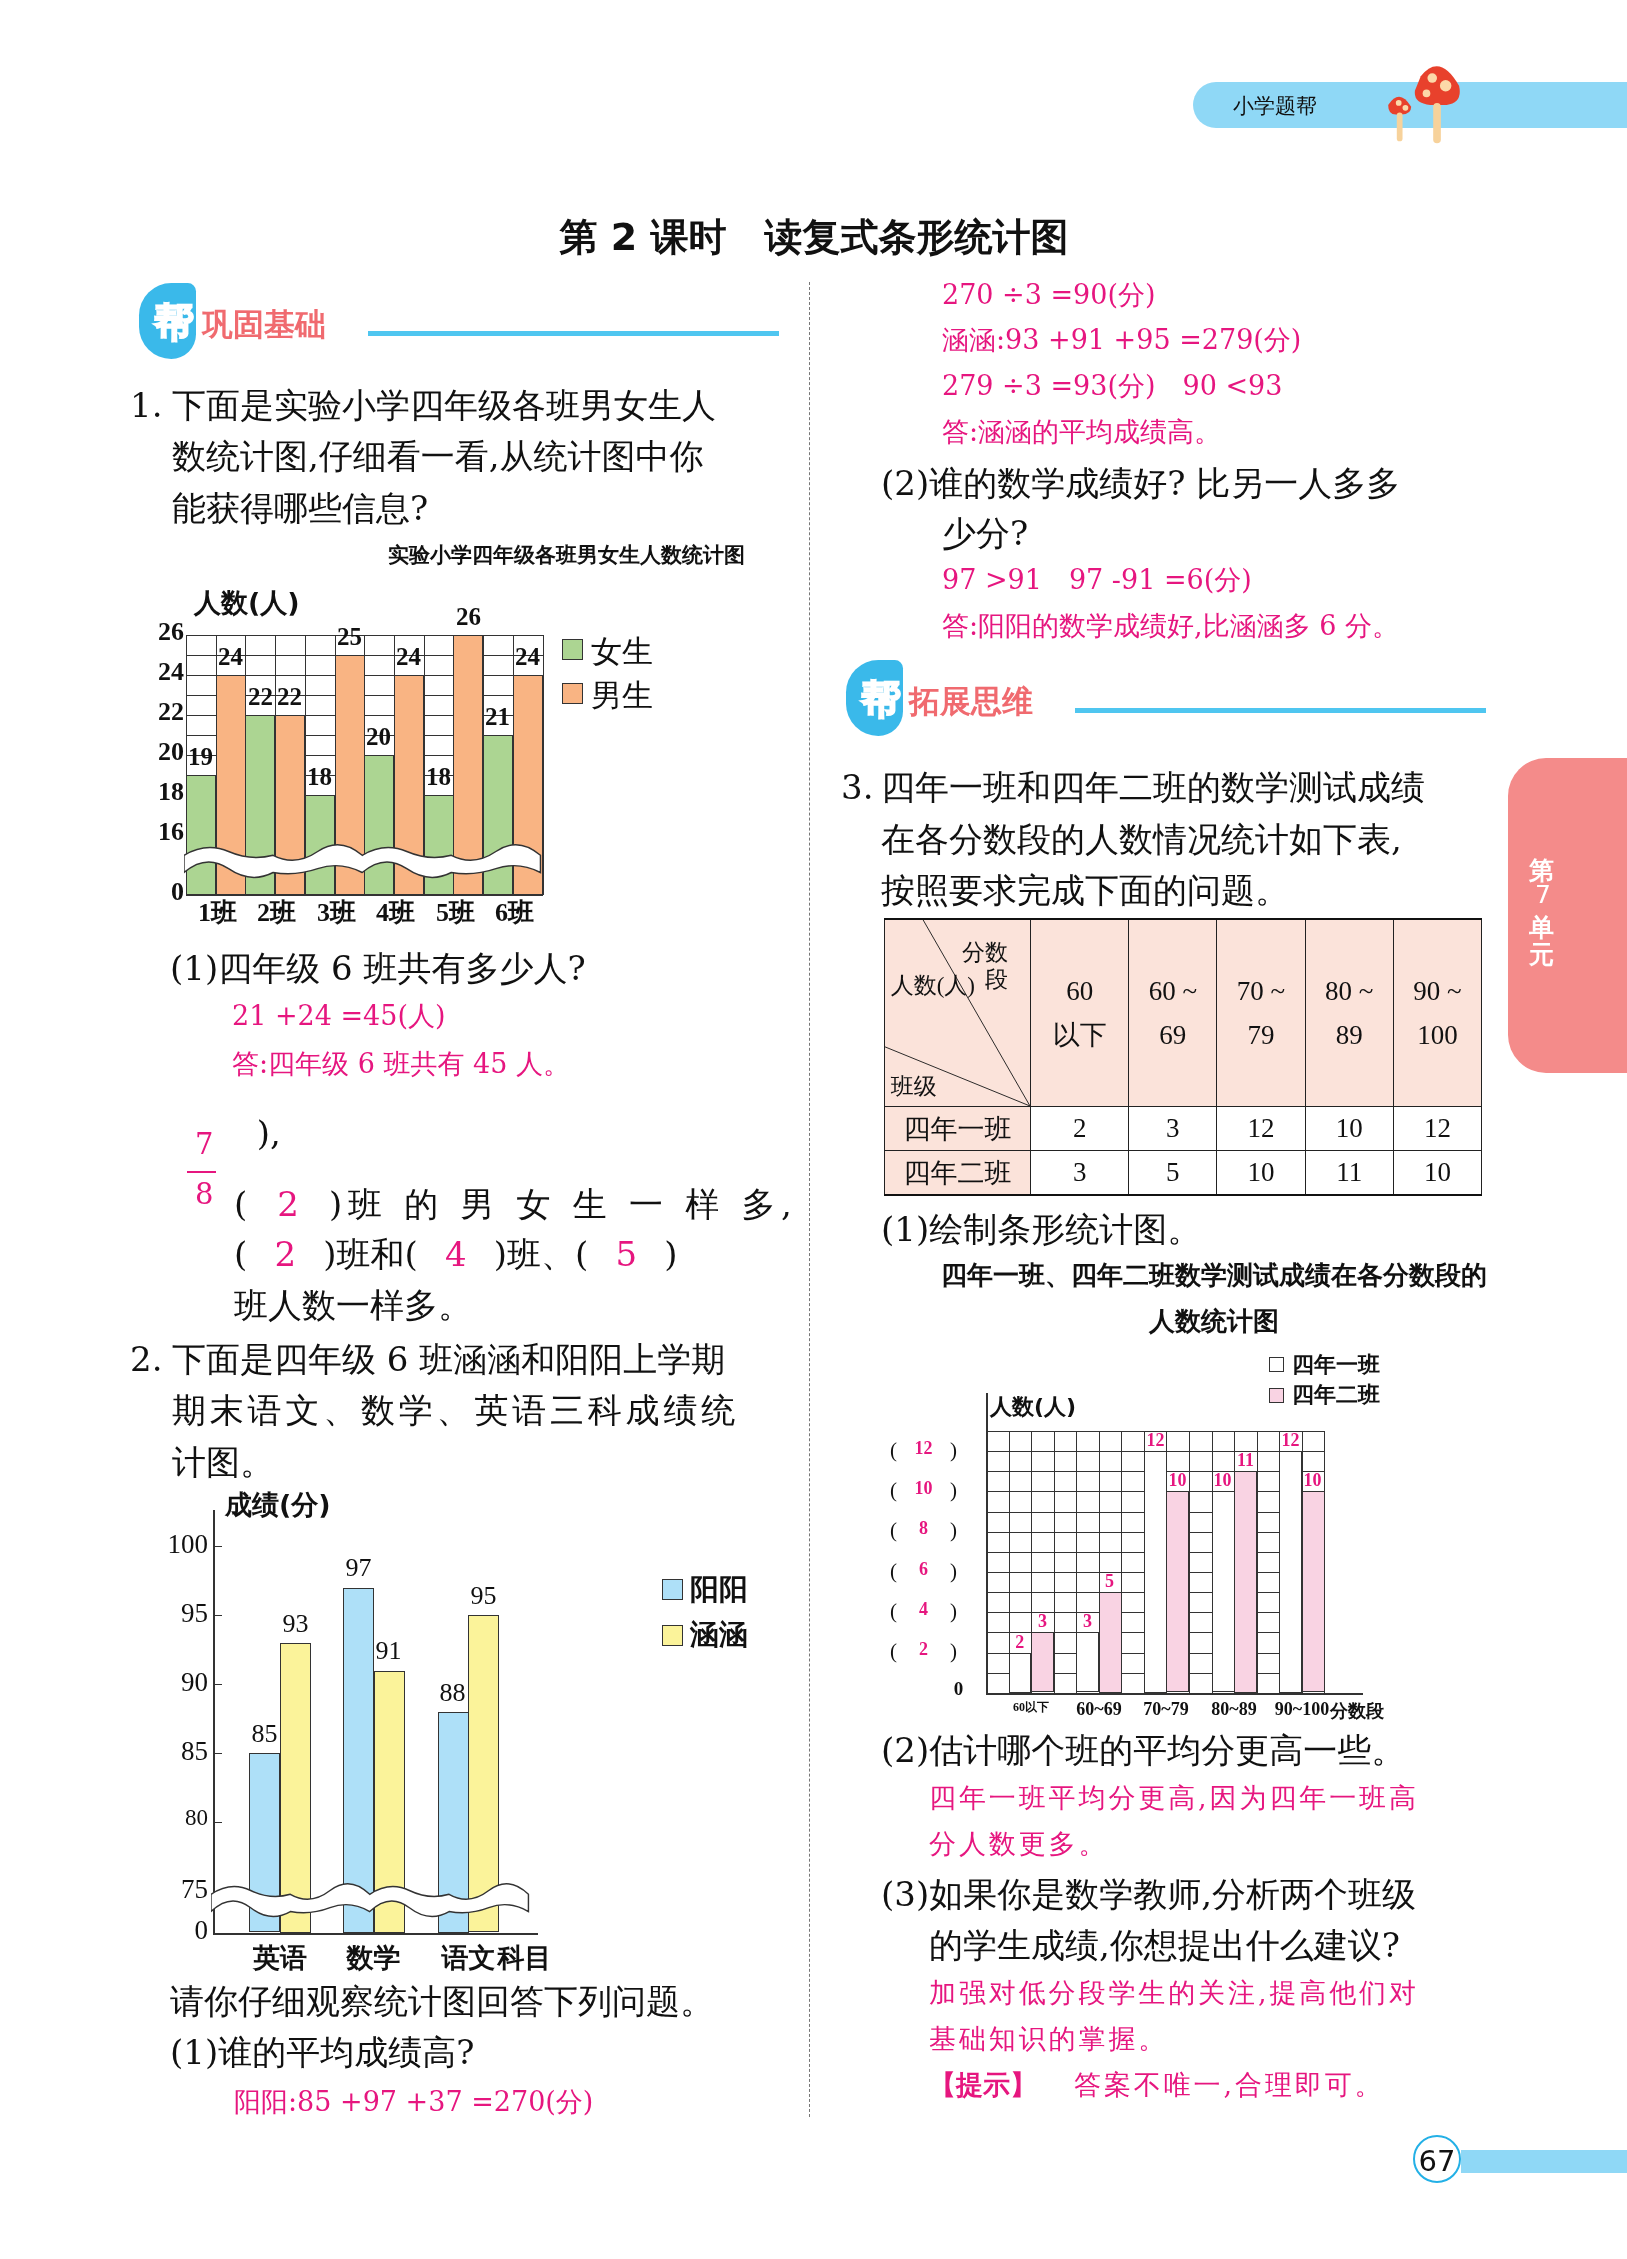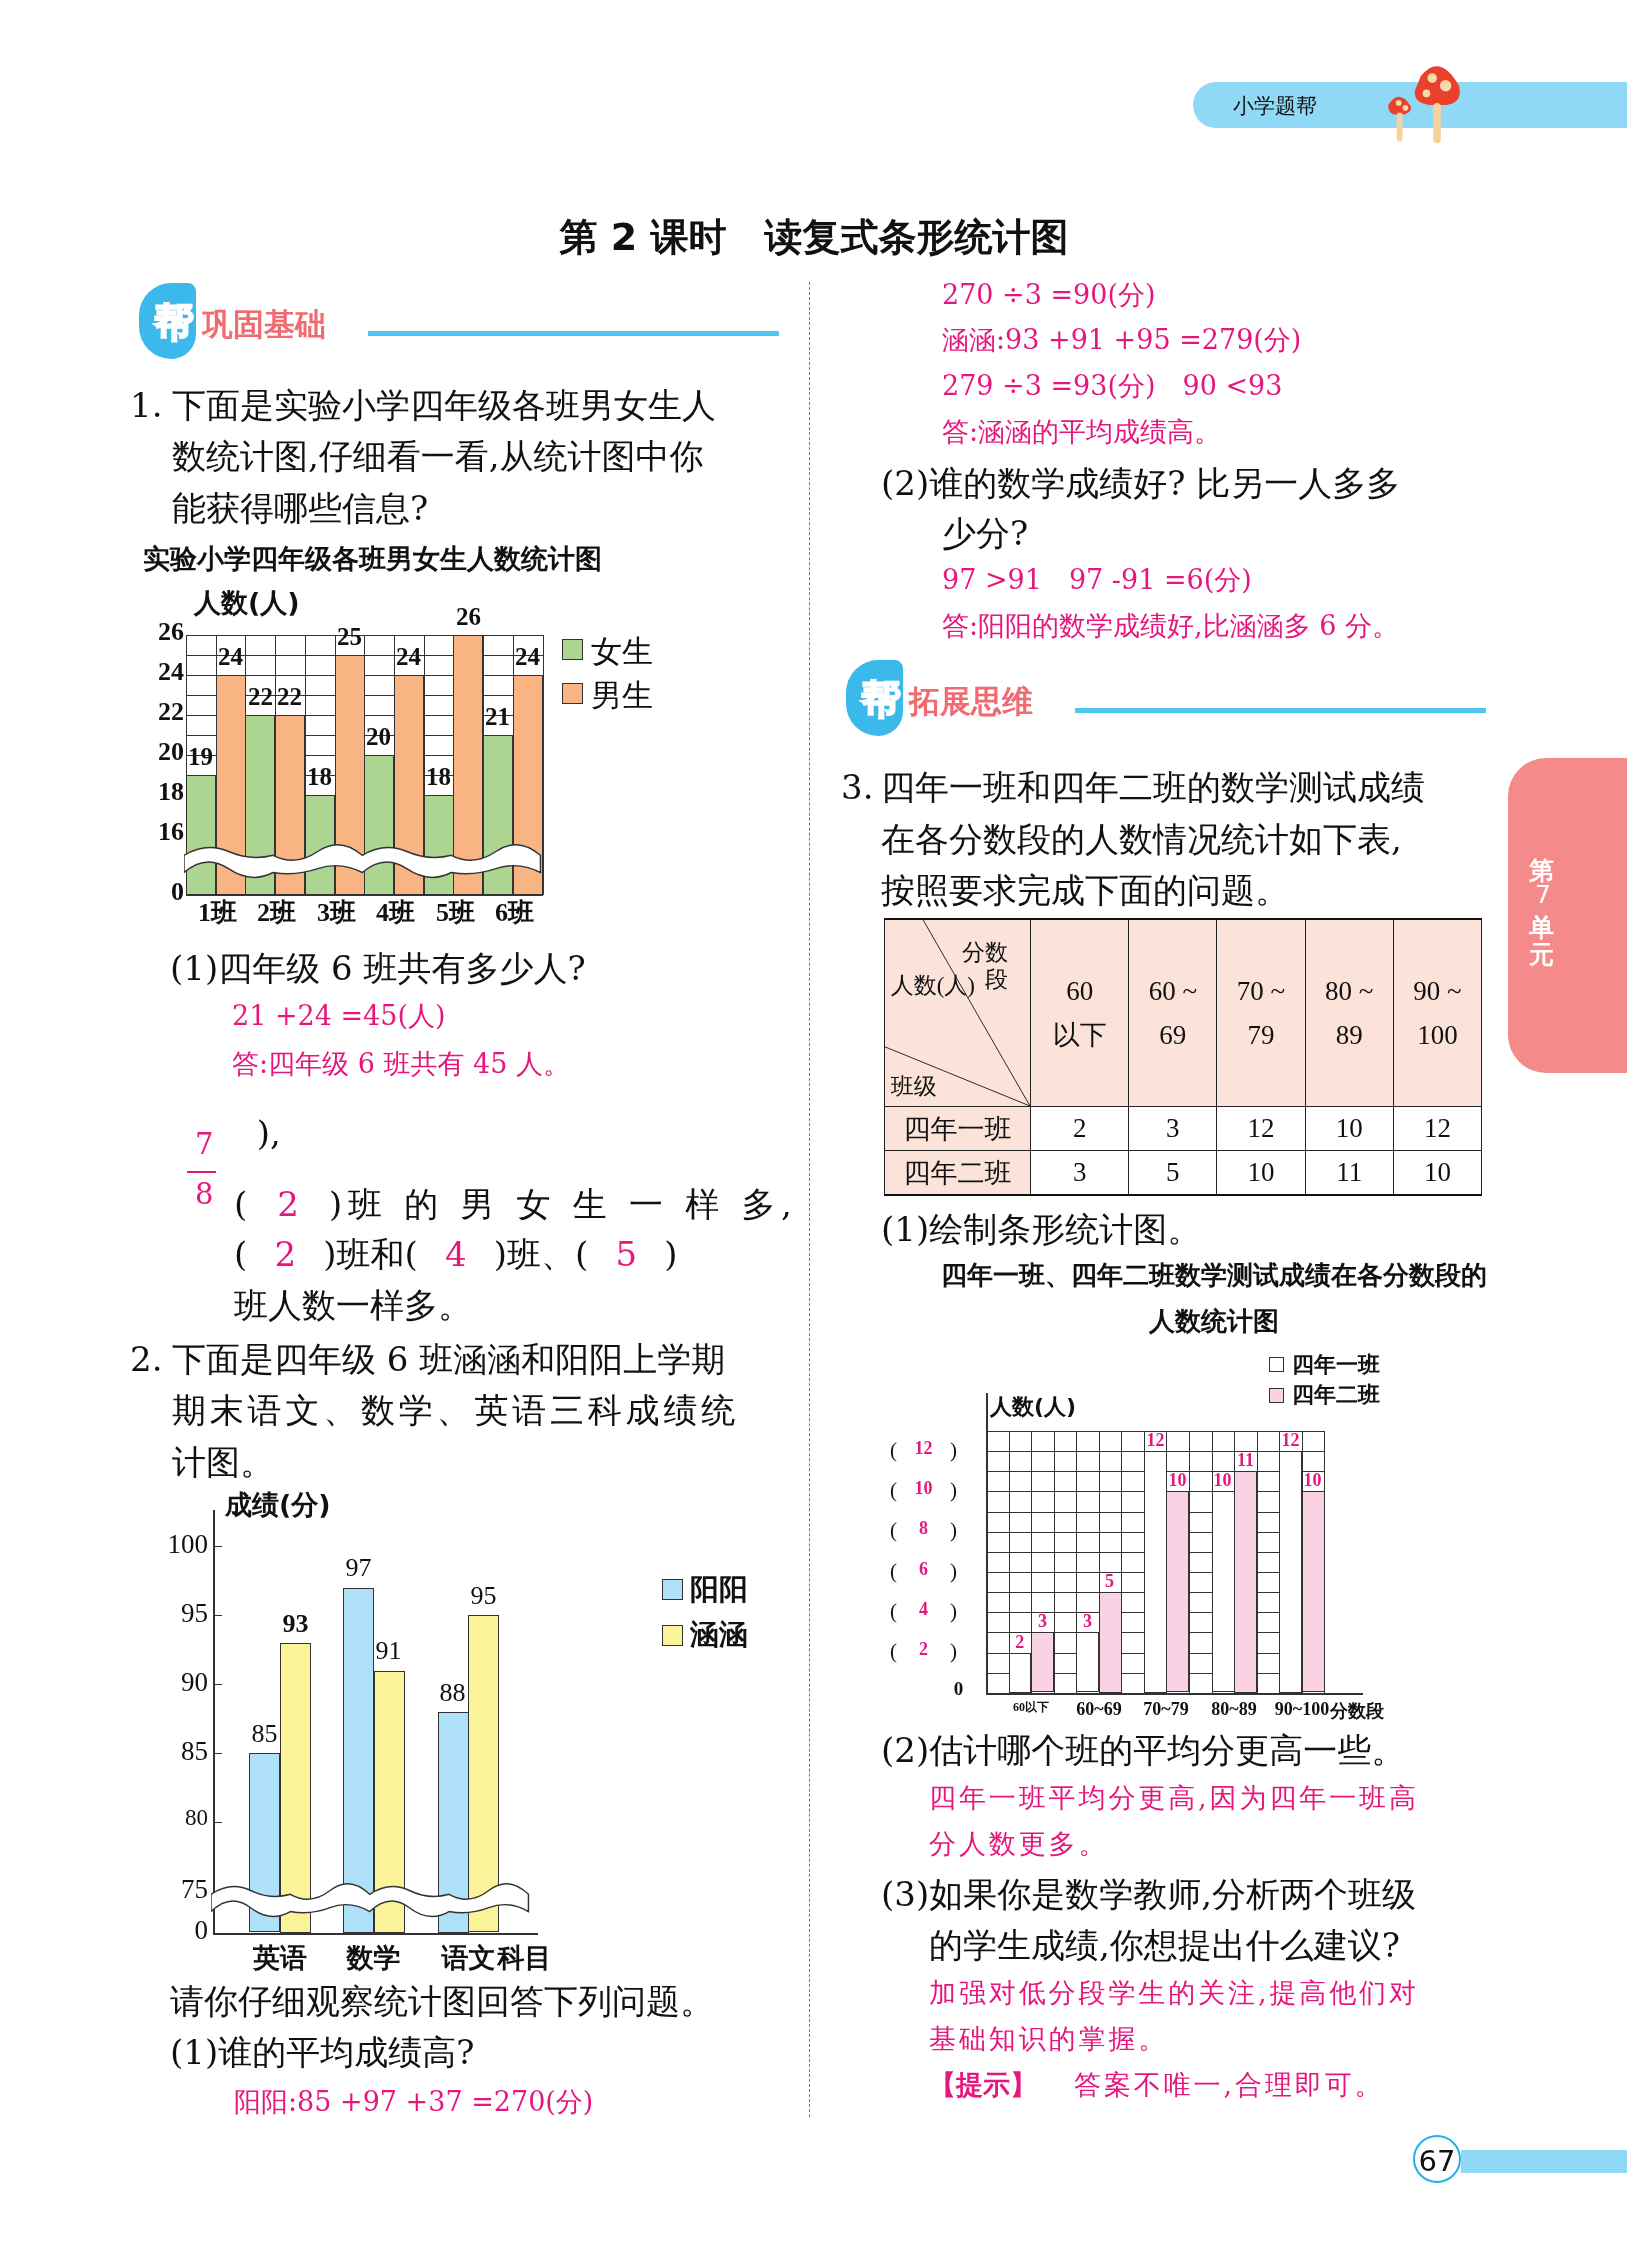--- a/index.html
+++ b/index.html
@@ -81,21 +81,21 @@
   <div class="line" style="left:229px;width:411px;"></div>
 </div>
 
 <div class="abs divider"></div>
 
 <div class="abs q" style="left:130px;top:379px;">1.</div>
 <div class="abs q" style="left:172px;top:379px;">下面是实验小学四年级各班男女生人</div>
 <div class="abs q" style="left:172px;top:430px;">数统计图,仔细看一看,从统计图中你</div>
 <div class="abs q" style="left:172px;top:482px;">能获得哪些信息?</div>
 
-<div class="abs sans" style="left:143px;top:541px;width:602px;text-align:left;font-size:27px;font-weight:bold;">实验小学四年级各班男女生人数统计图</div>
+<div class="abs sans" style="left:143px;top:541px;width:602px;text-align:right;font-size:21px;font-weight:bold;">实验小学四年级各班男女生人数统计图</div>
 <div class="abs sans" style="left:194px;top:585px;font-size:27px;font-weight:bold;">人数(人)</div>
 <div id="chart1" class="abs" style="left:186px;top:635px;width:357px;height:260px;">
     <div class="grid-line-h" style="left: 0px; top: 0px; width: 357px;"></div>
     <div class="grid-line-h" style="left: 0px; top: 20px; width: 357px;"></div>
     <div class="grid-line-h" style="left: 0px; top: 40px; width: 357px;"></div>
     <div class="grid-line-h" style="left: 0px; top: 60px; width: 357px;"></div>
     <div class="grid-line-h" style="left: 0px; top: 80px; width: 357px;"></div>
     <div class="grid-line-h" style="left: 0px; top: 100px; width: 357px;"></div>
     <div class="grid-line-h" style="left: 0px; top: 120px; width: 357px;"></div>
     <div class="grid-line-h" style="left: 0px; top: 140px; width: 357px;"></div>
@@ -206,21 +206,21 @@
     <div class="tick-label" style="left: -57px; top: 226px; width: 52px; font-size: 27px; font-weight: normal;">85</div>
     <div class="grid-line-h" style="left: 0px; top: 174px; width: 8.6px;"></div>
     <div class="tick-label" style="left: -57px; top: 157px; width: 52px; font-size: 27px; font-weight: normal;">90</div>
     <div class="grid-line-h" style="left: 0px; top: 105px; width: 8.6px;"></div>
     <div class="tick-label" style="left: -57px; top: 88px; width: 52px; font-size: 27px; font-weight: normal;">95</div>
     <div class="grid-line-h" style="left: 0px; top: 36px; width: 8.6px;"></div>
     <div class="tick-label" style="left: -57px; top: 19px; width: 52px; font-size: 27px; font-weight: normal;">100</div>
     <div class="bar" style="left: 36px; top: 243px; width: 31px; height: 179px; background: rgb(174, 224, 248); border-width: 1px;"></div>
     <div class="bar-label" style="left: 23px; top: 209px; font-size: 26px; font-weight: normal;">85</div>
     <div class="bar" style="left: 67px; top: 133px; width: 31px; height: 290px; background: rgb(251, 243, 154); border-width: 1px;"></div>
-    <div class="bar-label" style="left: 54px; top: 99px; font-size: 26px; font-weight: bold;">93</div>
+    <div class="bar-label" style="left: 54px; top: 99px; font-size: 26px; font-weight: normal;">93</div>
     <div class="bar-label" style="left: 32.5px; top: 430px; width: 69px; font-size: 27px; font-family: &quot;DejaVu Sans&quot;, sans-serif;">英语</div>
     <div class="bar" style="left: 130px; top: 78px; width: 31px; height: 345px; background: rgb(174, 224, 248); border-width: 1px;"></div>
     <div class="bar-label" style="left: 117px; top: 43px; font-size: 26px; font-weight: normal;">97</div>
     <div class="bar" style="left: 161px; top: 161px; width: 31px; height: 262px; background: rgb(251, 243, 154); border-width: 1px;"></div>
     <div class="bar-label" style="left: 147px; top: 126px; font-size: 26px; font-weight: normal;">91</div>
     <div class="bar-label" style="left: 126px; top: 430px; width: 69px; font-size: 27px; font-family: &quot;DejaVu Sans&quot;, sans-serif;">数学</div>
     <div class="bar" style="left: 225px; top: 202px; width: 31px; height: 221px; background: rgb(174, 224, 248); border-width: 1px;"></div>
     <div class="bar-label" style="left: 211px; top: 168px; font-size: 26px; font-weight: normal;">88</div>
     <div class="bar" style="left: 255px; top: 105px; width: 31px; height: 317px; background: rgb(251, 243, 154); border-width: 1px;"></div>
     <div class="bar-label" style="left: 242px; top: 71px; font-size: 26px; font-weight: normal;">95</div>

